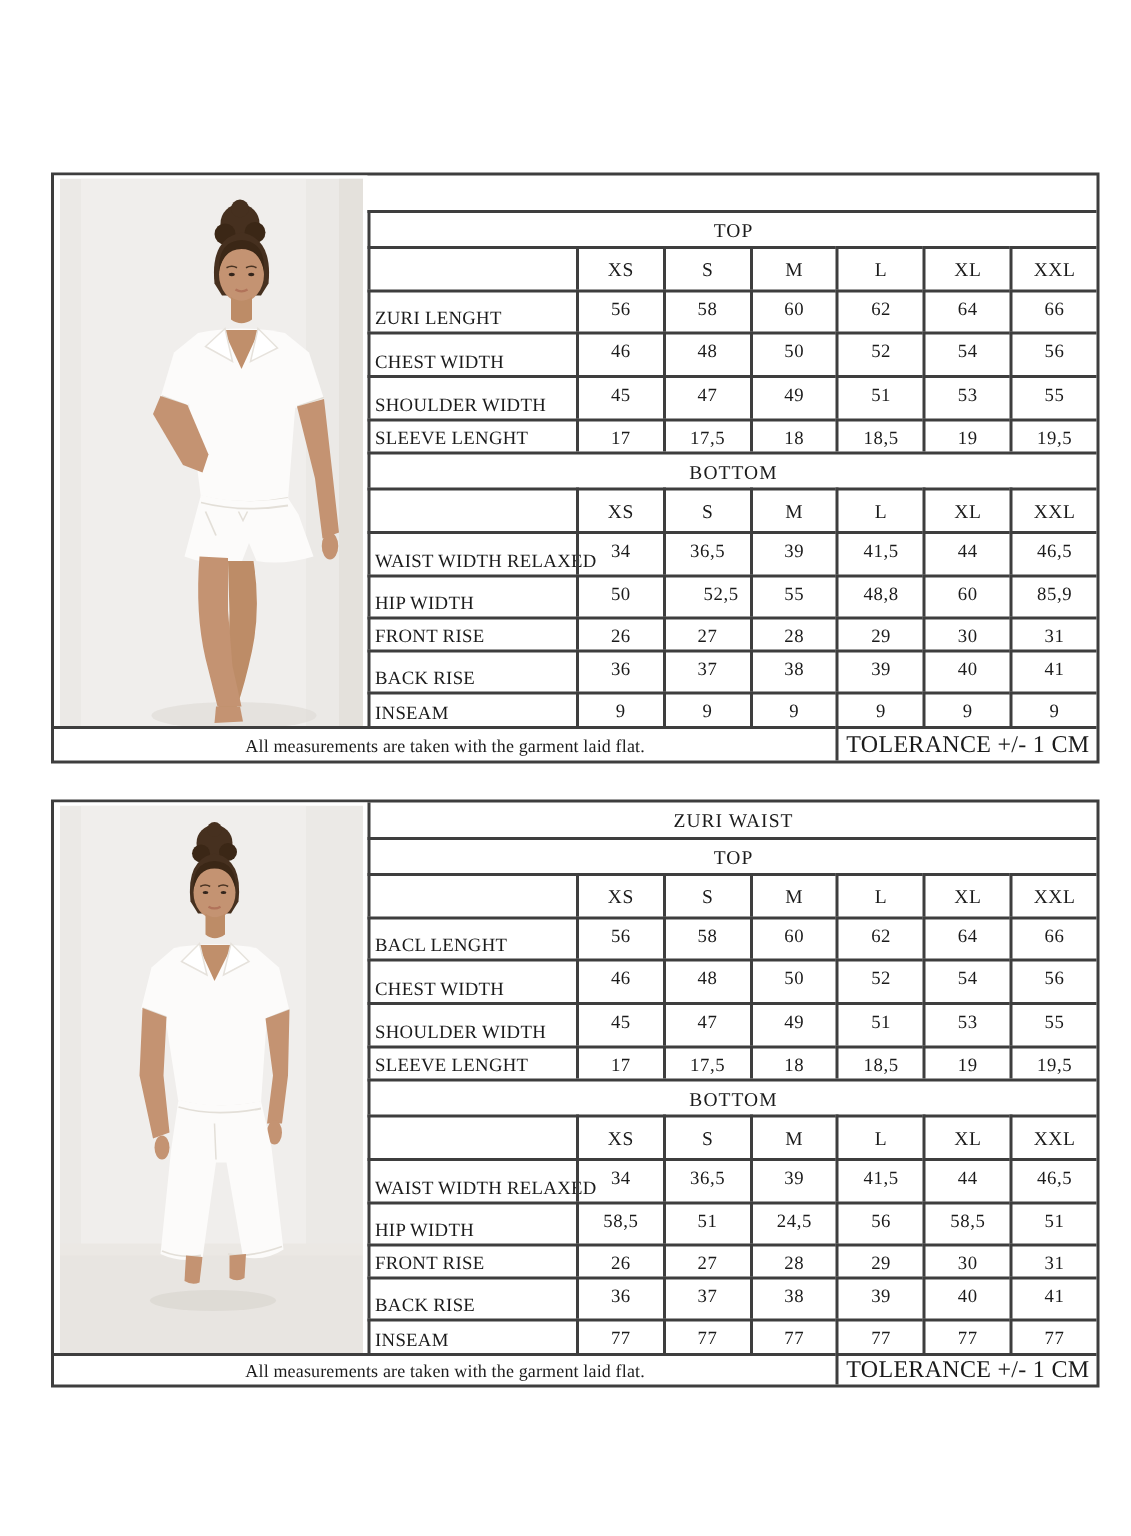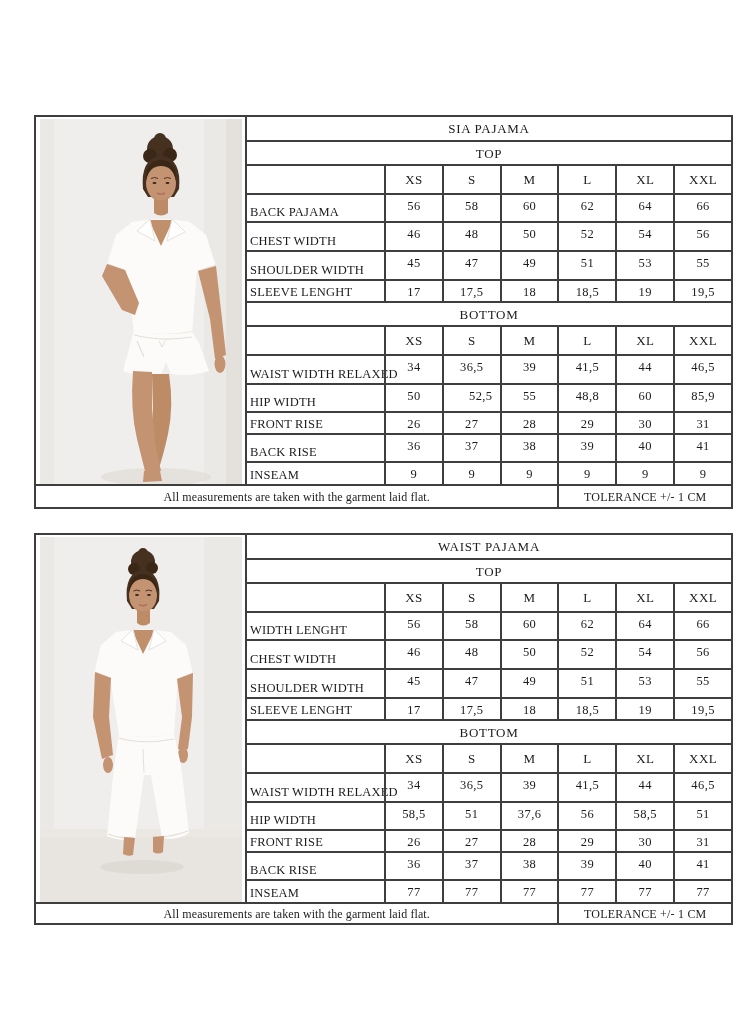--- a/index.html
+++ b/index.html
@@ -34,21 +34,21 @@
     display:flex;align-items:center;justify-content:center;
     font-size:13px;line-height:1;letter-spacing:.4px;white-space:nowrap;
     min-width:0;min-height:0;box-sizing:border-box;
   }
   .bl{border-left:2px solid var(--line);}
   .bt{border-top:2px solid var(--line);}
   .title-cell,.section-cell{letter-spacing:.7px;}
   .label-cell{justify-content:flex-start;align-items:flex-end;padding:0 2px 3px 3px;font-size:12.5px;letter-spacing:.2px;}
   .value-cell{align-items:flex-start;padding-top:5px;font-size:12.5px;}
   .footer-note{font-size:12px;letter-spacing:.1px;}
-  .footer-tol{font-size:12px;letter-spacing:.2px;}
+  .footer-tol{font-size:16px;letter-spacing:.2px;}
   .photo-cell{grid-column:1;grid-row:1/15;padding:2px 3px 0 4px;background:#fff;}
   .photo-cell svg{width:100%;height:100%;display:block;}
   
   .wall{fill:var(--wall);} .wall-light{fill:var(--wall-light);} .floor{fill:var(--floor);}
   .skin{fill:var(--skin);} .skin-d{fill:var(--skin-d);}
   .hair{fill:var(--hair);} .hair-d{fill:var(--hair-d);}
   .garm{fill:var(--garment);}
   .collar{fill:#ffffff;stroke:#e6e2dc;stroke-width:1;}
   .shade{stroke:#e3dfd8;fill:none;}
   .feat{fill:#33251c;}
@@ -105,30 +105,29 @@
             <path class="shade" d="M119,222 l3,6 l3,-6" stroke-width="1"></path>
           </g>
           <g>
             <path class="skin-d" d="M129,255 Q134,287 128,315 Q123,338 118,352 L112,360 L104,358 L112,330 L113,290 L112,255 Z"></path>
             <path class="skin" d="M93,252 Q90,290 97,320 Q102,340 105,352 L121,352 L115,325 L112,288 L112,253 Z"></path>
             <path class="skin" d="M104,352 L120,352 L122,362 L103,363 Z"></path>
           </g>
         </g>
       </svg>
     </div>
-  <div class="cell title-cell bl" style="grid-area: 1 / 2 / auto / -1;">SIA PAJAMA</div>
       <div class="cell section-cell bl bt" style="grid-area: 2 / 2 / auto / -1;">TOP</div>
       <div class="cell size-head-cell bl bt" style="grid-area: 3 / 2;"></div>
       <div class="cell size-head-cell bl bt" style="grid-area: 3 / 3;">XS</div>
       <div class="cell size-head-cell bl bt" style="grid-area: 3 / 4;">S</div>
       <div class="cell size-head-cell bl bt" style="grid-area: 3 / 5;">M</div>
       <div class="cell size-head-cell bl bt" style="grid-area: 3 / 6;">L</div>
       <div class="cell size-head-cell bl bt" style="grid-area: 3 / 7;">XL</div>
       <div class="cell size-head-cell bl bt" style="grid-area: 3 / 8;">XXL</div>
-      <div class="cell label-cell bl bt" style="grid-area: 4 / 2;">BACK PAJAMA</div>
+      <div class="cell label-cell bl bt" style="grid-area: 4 / 2;">ZURI LENGHT</div>
       <div class="cell value-cell bl bt" style="grid-area: 4 / 3;">56</div>
       <div class="cell value-cell bl bt" style="grid-area: 4 / 4;">58</div>
       <div class="cell value-cell bl bt" style="grid-area: 4 / 5;">60</div>
       <div class="cell value-cell bl bt" style="grid-area: 4 / 6;">62</div>
       <div class="cell value-cell bl bt" style="grid-area: 4 / 7;">64</div>
       <div class="cell value-cell bl bt" style="grid-area: 4 / 8;">66</div>
       <div class="cell label-cell bl bt" style="grid-area: 5 / 2;">CHEST WIDTH</div>
       <div class="cell value-cell bl bt" style="grid-area: 5 / 3;">46</div>
       <div class="cell value-cell bl bt" style="grid-area: 5 / 4;">48</div>
       <div class="cell value-cell bl bt" style="grid-area: 5 / 5;">50</div>
@@ -246,30 +245,30 @@
             <path class="shade" d="M103,212 L104,236" stroke-width="1"></path>
             <path class="shade" d="M68,297 Q80,302 94,300 M112,299 Q125,302 148,294" stroke-width="1.2"></path>
           </g>
           <g>
             <path class="skin" d="M84,300 L95,301 L93,318 Q88,320 83,317 Z"></path>
             <path class="skin" d="M113,300 L124,299 L123,315 Q118,318 113,315 Z"></path>
           </g>
         </g>
       </svg>
     </div>
-  <div class="cell title-cell bl" style="grid-area: 1 / 2 / auto / -1;">WAIST PAJAMA</div>
+  <div class="cell title-cell bl" style="grid-area: 1 / 2 / auto / -1;">ZURI WAIST</div>
       <div class="cell section-cell bl bt" style="grid-area: 2 / 2 / auto / -1;">TOP</div>
       <div class="cell size-head-cell bl bt" style="grid-area: 3 / 2;"></div>
       <div class="cell size-head-cell bl bt" style="grid-area: 3 / 3;">XS</div>
       <div class="cell size-head-cell bl bt" style="grid-area: 3 / 4;">S</div>
       <div class="cell size-head-cell bl bt" style="grid-area: 3 / 5;">M</div>
       <div class="cell size-head-cell bl bt" style="grid-area: 3 / 6;">L</div>
       <div class="cell size-head-cell bl bt" style="grid-area: 3 / 7;">XL</div>
       <div class="cell size-head-cell bl bt" style="grid-area: 3 / 8;">XXL</div>
-      <div class="cell label-cell bl bt" style="grid-area: 4 / 2;">WIDTH LENGHT</div>
+      <div class="cell label-cell bl bt" style="grid-area: 4 / 2;">BACL LENGHT</div>
       <div class="cell value-cell bl bt" style="grid-area: 4 / 3;">56</div>
       <div class="cell value-cell bl bt" style="grid-area: 4 / 4;">58</div>
       <div class="cell value-cell bl bt" style="grid-area: 4 / 5;">60</div>
       <div class="cell value-cell bl bt" style="grid-area: 4 / 6;">62</div>
       <div class="cell value-cell bl bt" style="grid-area: 4 / 7;">64</div>
       <div class="cell value-cell bl bt" style="grid-area: 4 / 8;">66</div>
       <div class="cell label-cell bl bt" style="grid-area: 5 / 2;">CHEST WIDTH</div>
       <div class="cell value-cell bl bt" style="grid-area: 5 / 3;">46</div>
       <div class="cell value-cell bl bt" style="grid-area: 5 / 4;">48</div>
       <div class="cell value-cell bl bt" style="grid-area: 5 / 5;">50</div>
@@ -301,21 +300,21 @@
       <div class="cell label-cell bl bt" style="grid-area: 10 / 2;">WAIST WIDTH RELAXED</div>
       <div class="cell value-cell bl bt" style="grid-area: 10 / 3;">34</div>
       <div class="cell value-cell bl bt" style="grid-area: 10 / 4;">36,5</div>
       <div class="cell value-cell bl bt" style="grid-area: 10 / 5;">39</div>
       <div class="cell value-cell bl bt" style="grid-area: 10 / 6;">41,5</div>
       <div class="cell value-cell bl bt" style="grid-area: 10 / 7;">44</div>
       <div class="cell value-cell bl bt" style="grid-area: 10 / 8;">46,5</div>
       <div class="cell label-cell bl bt" style="grid-area: 11 / 2;">HIP WIDTH</div>
       <div class="cell value-cell bl bt" style="grid-area: 11 / 3;">58,5</div>
       <div class="cell value-cell bl bt" style="grid-area: 11 / 4;">51</div>
-      <div class="cell value-cell bl bt" style="grid-area: 11 / 5;">37,6</div>
+      <div class="cell value-cell bl bt" style="grid-area: 11 / 5;">24,5</div>
       <div class="cell value-cell bl bt" style="grid-area: 11 / 6;">56</div>
       <div class="cell value-cell bl bt" style="grid-area: 11 / 7;">58,5</div>
       <div class="cell value-cell bl bt" style="grid-area: 11 / 8;">51</div>
       <div class="cell label-cell bl bt" style="grid-area: 12 / 2;">FRONT RISE</div>
       <div class="cell value-cell bl bt" style="grid-area: 12 / 3;">26</div>
       <div class="cell value-cell bl bt" style="grid-area: 12 / 4;">27</div>
       <div class="cell value-cell bl bt" style="grid-area: 12 / 5;">28</div>
       <div class="cell value-cell bl bt" style="grid-area: 12 / 6;">29</div>
       <div class="cell value-cell bl bt" style="grid-area: 12 / 7;">30</div>
       <div class="cell value-cell bl bt" style="grid-area: 12 / 8;">31</div>

